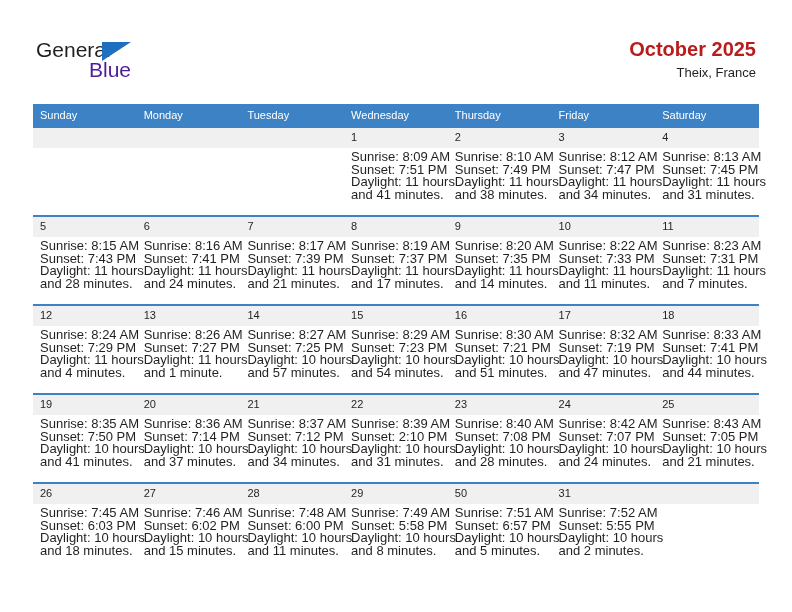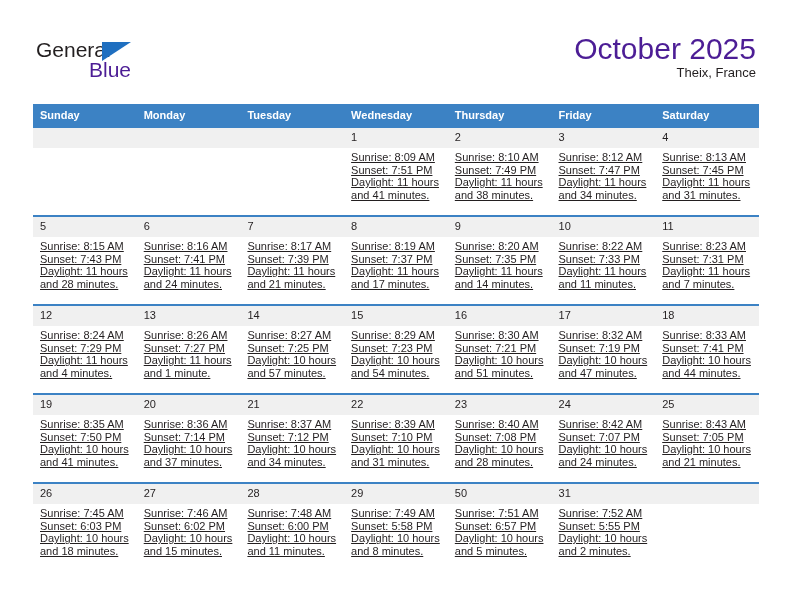--- a/index.html
+++ b/index.html
@@ -62,24 +62,25 @@
     color: #4c1d95;
     font-family: Liberation Sans, sans-serif;
   }
   .title-block {
     position: absolute;
     right: 36px;
     top: 34px;
     text-align: right;
   }
   .title-main {
-    font-size: 30px;
-    color: #4c1d95;
+    font-size: 20px;
+    color: #b91c1c;
     line-height: 30px;
     white-space: nowrap;
+    font-weight: bold;
   }
   .title-sub {
     font-size: 13px;
     color: #231f20;
     line-height: 18px;
     white-space: nowrap;
   }
 
   
   .calendar {
@@ -92,21 +93,21 @@
     border-collapse: collapse;
     table-layout: fixed;
     width: 726px;
   }
   table.cal col { width: 103.71px; }
 
   thead th {
     background: #3c82c4;
     color: #ffffff;
     font-size: 11px;
-    font-weight: bold;
+    font-weight: normal;
     text-align: left;
     padding: 5px 0 5px 7px;
     height: 12px;
     line-height: 12px;
   }
 
   td.daycell {
     vertical-align: top;
     padding: 0;
     border-top: 2px solid #3c82c4;
@@ -120,24 +121,23 @@
     font-size: 11px;
     color: #231f20;
     line-height: 13px;
     padding: 3px 0 4px 7px;
     height: 13px;
   }
   .dnum.blank { color: transparent; }
 
   .info {
     padding: 3px 5px 0 7px;
-    font-size: 11px;
+    font-size: 13px;
     line-height: 12.6px;
     color: #231f20;
-    text-decoration: underline;
   }
   .info div { white-space: nowrap; }
 </style>
 </head>
 <body>
 
 <div class="page">
 
   <div class="header">
 
@@ -379,21 +379,21 @@
                 <div>Sunrise: 8:37 AM</div>
                 <div>Sunset: 7:12 PM</div>
                 <div>Daylight: 10 hours</div>
                 <div>and 34 minutes.</div>
               </div>
             </td>
             <td class="daycell">
               <div class="dnum">22</div>
               <div class="info">
                 <div>Sunrise: 8:39 AM</div>
-                <div>Sunset: 7:10 PM</div>
+                <div>Sunset: 2:10 PM</div>
                 <div>Daylight: 10 hours</div>
                 <div>and 31 minutes.</div>
               </div>
             </td>
             <td class="daycell">
               <div class="dnum">23</div>
               <div class="info">
                 <div>Sunrise: 8:40 AM</div>
                 <div>Sunset: 7:08 PM</div>
                 <div>Daylight: 10 hours</div>

